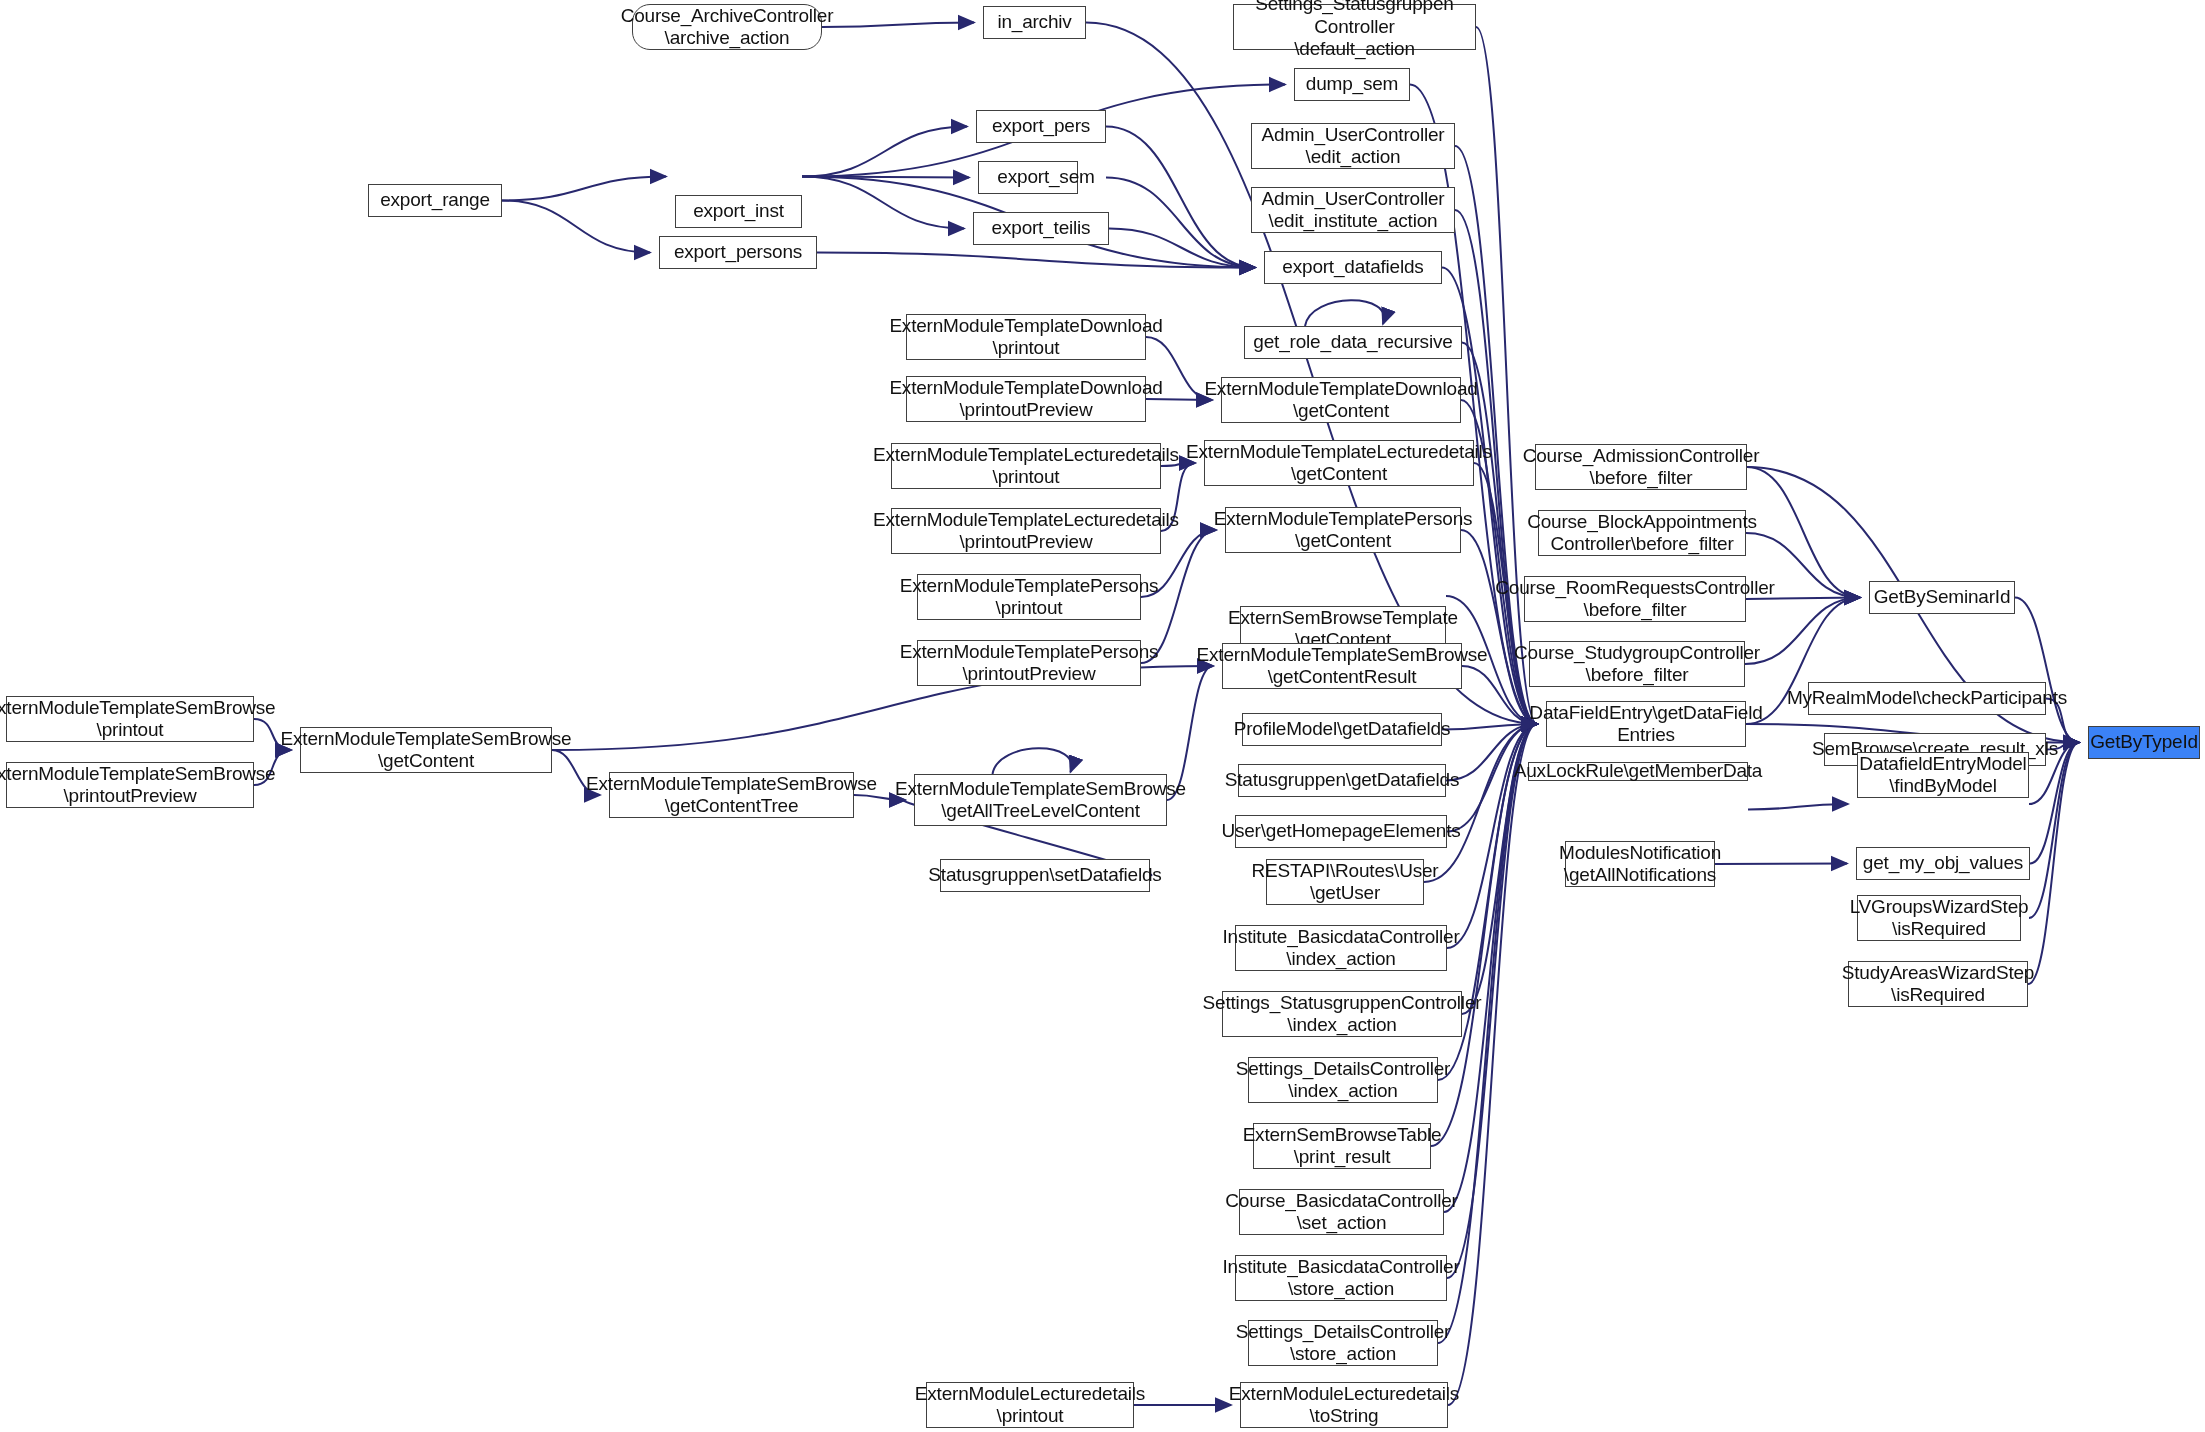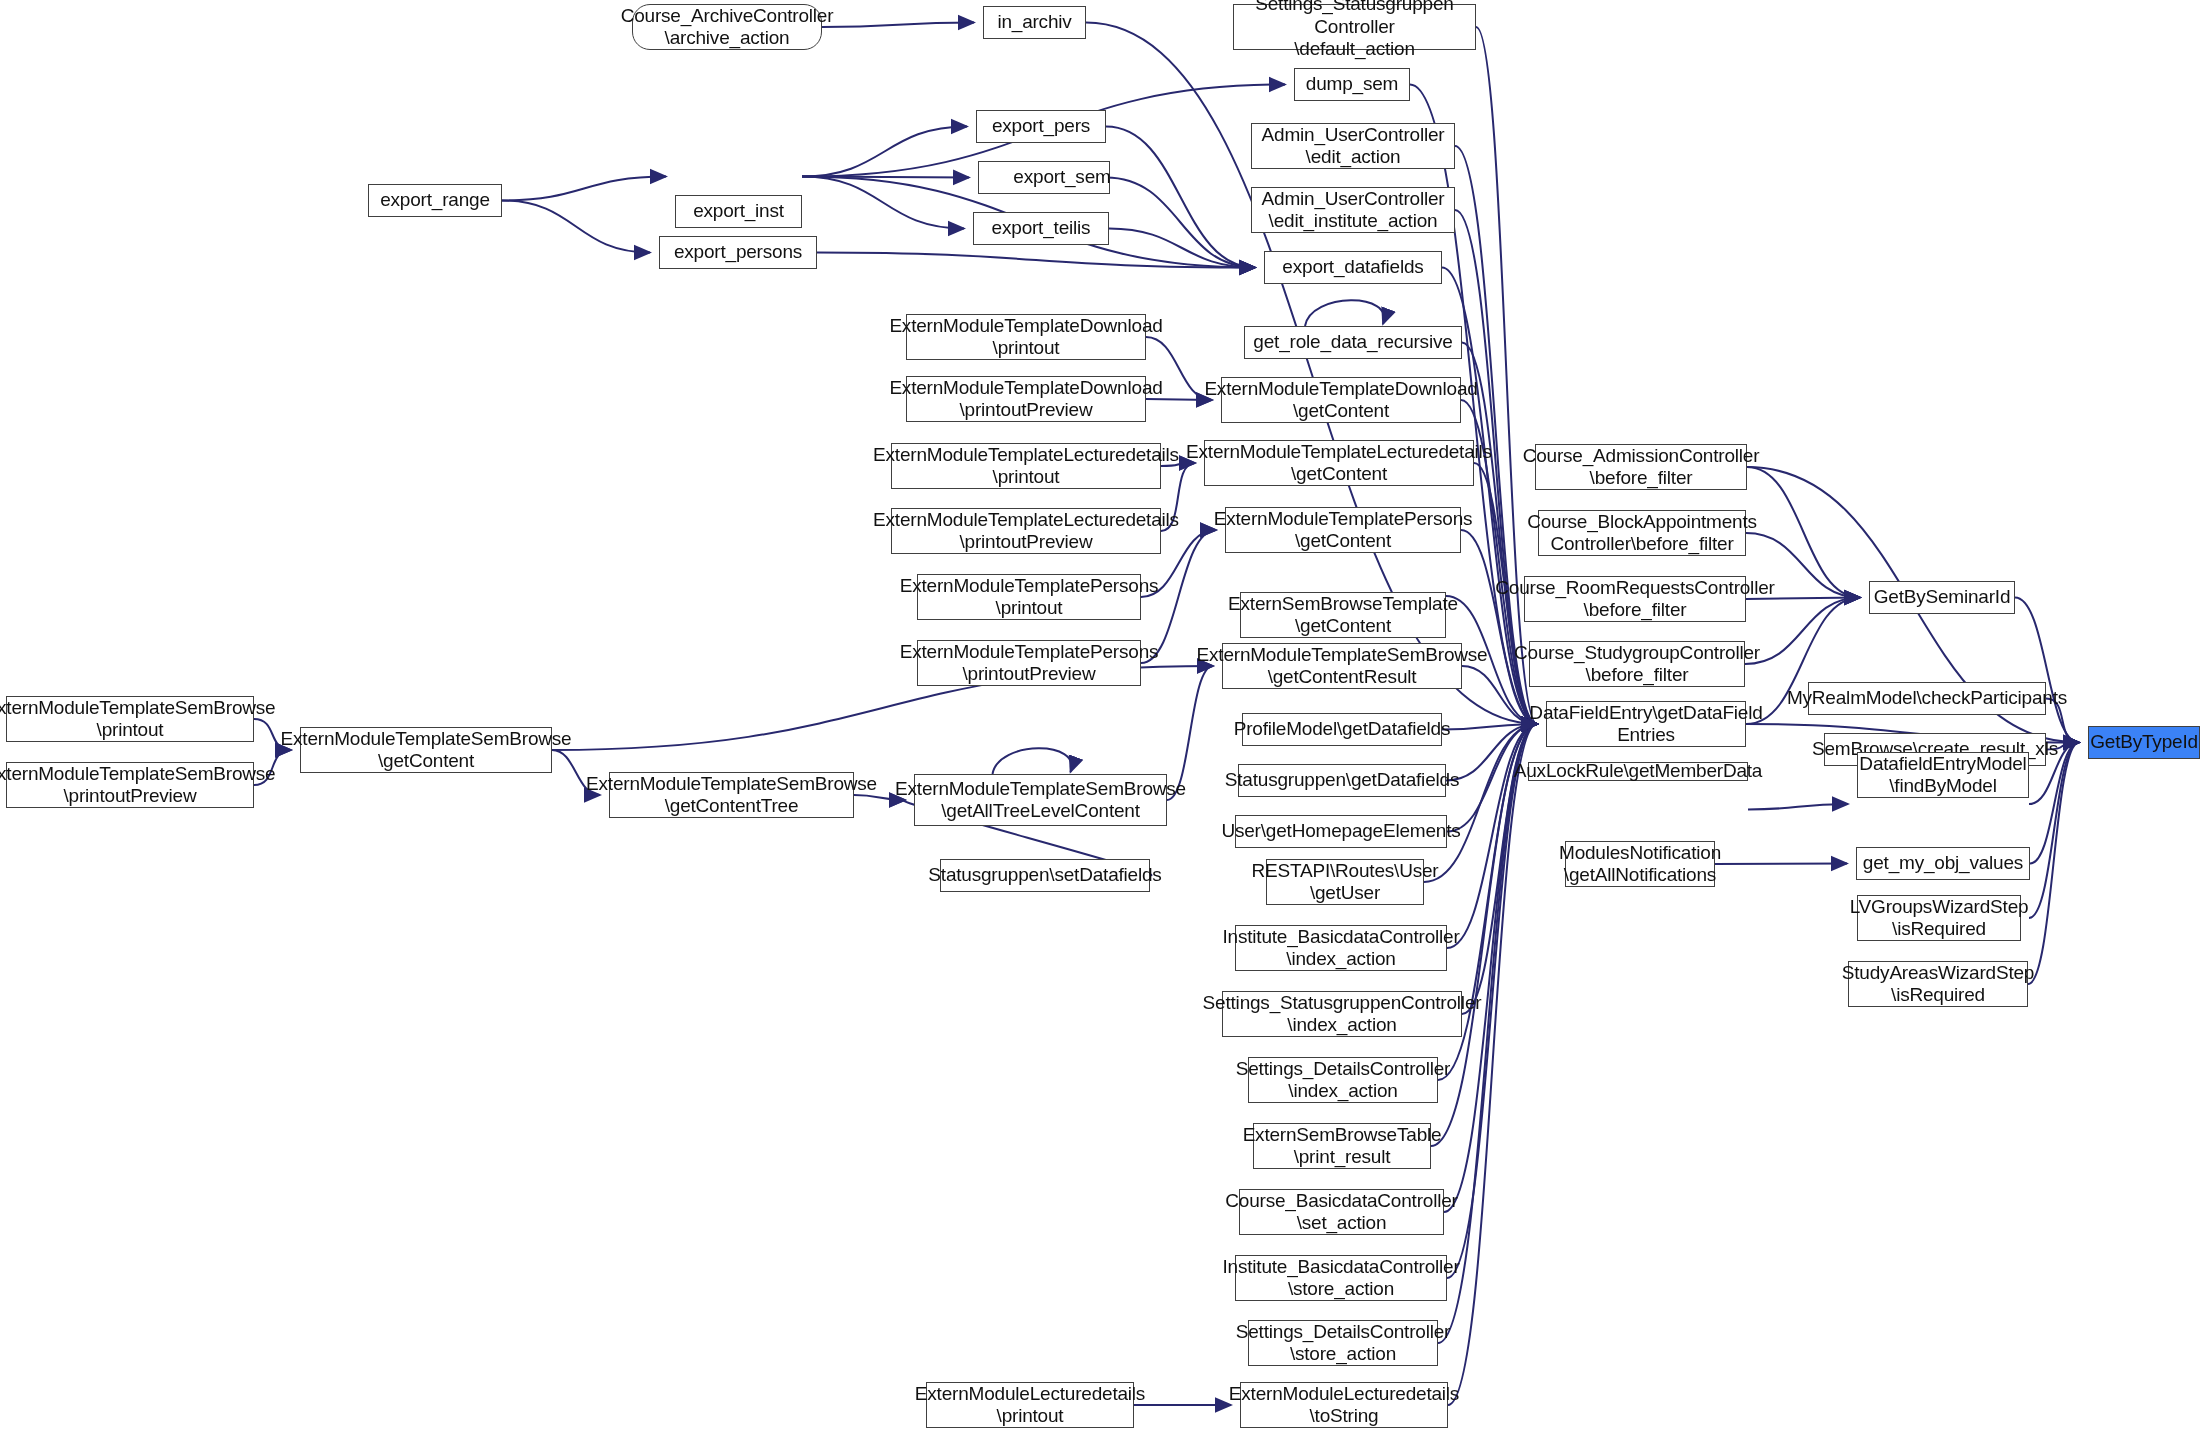--- a/index.html
+++ b/index.html
@@ -117,21 +117,21 @@
   </svg>
 <div class="node" style="left: 632px; top: 4px; width: 190px; height: 46px; border-radius: 18px;">Course_ArchiveController
 \archive_action</div>
     <div class="node" style="left: 983px; top: 6px; width: 103px; height: 33px;">in_archiv</div>
     <div class="node" style="left: 1233px; top: 4px; width: 243px; height: 46px;">Settings_Statusgruppen Controller
 \default_action</div>
     <div class="node" style="left: 1294px; top: 68px; width: 116px; height: 33px;">dump_sem</div>
     <div class="node" style="left: 368px; top: 184px; width: 134px; height: 33px;">export_range</div>
     <div class="node" style="left: 675px; top: 160px; width: 127px; height: 33px; margin-top: 35px;">export_inst</div>
     <div class="node" style="left: 976px; top: 110px; width: 130px; height: 33px;">export_pers</div>
-    <div class="node" style="left: 978px; top: 161px; width: 132px; height: 33px; padding-left: 40px;">export_sem</div>
+    <div class="node" style="left: 978px; top: 161px; width: 100px; height: 33px; padding-left: 40px;">export_sem</div>
     <div class="node" style="left: 973px; top: 212px; width: 136px; height: 33px;">export_teilis</div>
     <div class="node" style="left: 659px; top: 236px; width: 158px; height: 33px;">export_persons</div>
     <div class="node" style="left: 1251px; top: 123px; width: 204px; height: 46px;">Admin_UserController
 \edit_action</div>
     <div class="node" style="left: 1251px; top: 187px; width: 204px; height: 46px;">Admin_UserController
 \edit_institute_action</div>
     <div class="node" style="left: 1264px; top: 251px; width: 178px; height: 33px;">export_datafields</div>
     <div class="node" style="left: 906px; top: 314px; width: 240px; height: 46px;">ExternModuleTemplateDownload
 \printout</div>
     <div class="node" style="left: 1244px; top: 326px; width: 218px; height: 33px;">get_role_data_recursive</div>
@@ -142,21 +142,21 @@
     <div class="node" style="left: 891px; top: 443px; width: 270px; height: 46px;">ExternModuleTemplateLecturedetails
 \printout</div>
     <div class="node" style="left: 1204px; top: 440px; width: 270px; height: 46px;">ExternModuleTemplateLecturedetails
 \getContent</div>
     <div class="node" style="left: 891px; top: 508px; width: 270px; height: 46px;">ExternModuleTemplateLecturedetails
 \printoutPreview</div>
     <div class="node" style="left: 1225px; top: 507px; width: 236px; height: 46px;">ExternModuleTemplatePersons
 \getContent</div>
     <div class="node" style="left: 917px; top: 574px; width: 224px; height: 46px;">ExternModuleTemplatePersons
 \printout</div>
-    <div class="node" style="left: 1240px; top: 592px; width: 206px; height: 46px;">ExternSemBrowseTemplate
+    <div class="node" style="left: 1240px; top: 606px; width: 206px; height: 46px;">ExternSemBrowseTemplate
 \getContent</div>
     <div class="node" style="left: 917px; top: 640px; width: 224px; height: 46px;">ExternModuleTemplatePersons
 \printoutPreview</div>
     <div class="node" style="left: 1222px; top: 643px; width: 240px; height: 46px;">ExternModuleTemplateSemBrowse
 \getContentResult</div>
     <div class="node" style="left: 6px; top: 696px; width: 248px; height: 46px;">ExternModuleTemplateSemBrowse
 \printout</div>
     <div class="node" style="left: 300px; top: 727px; width: 252px; height: 46px;">ExternModuleTemplateSemBrowse
 \getContent</div>
     <div class="node" style="left: 6px; top: 762px; width: 248px; height: 46px;">ExternModuleTemplateSemBrowse

